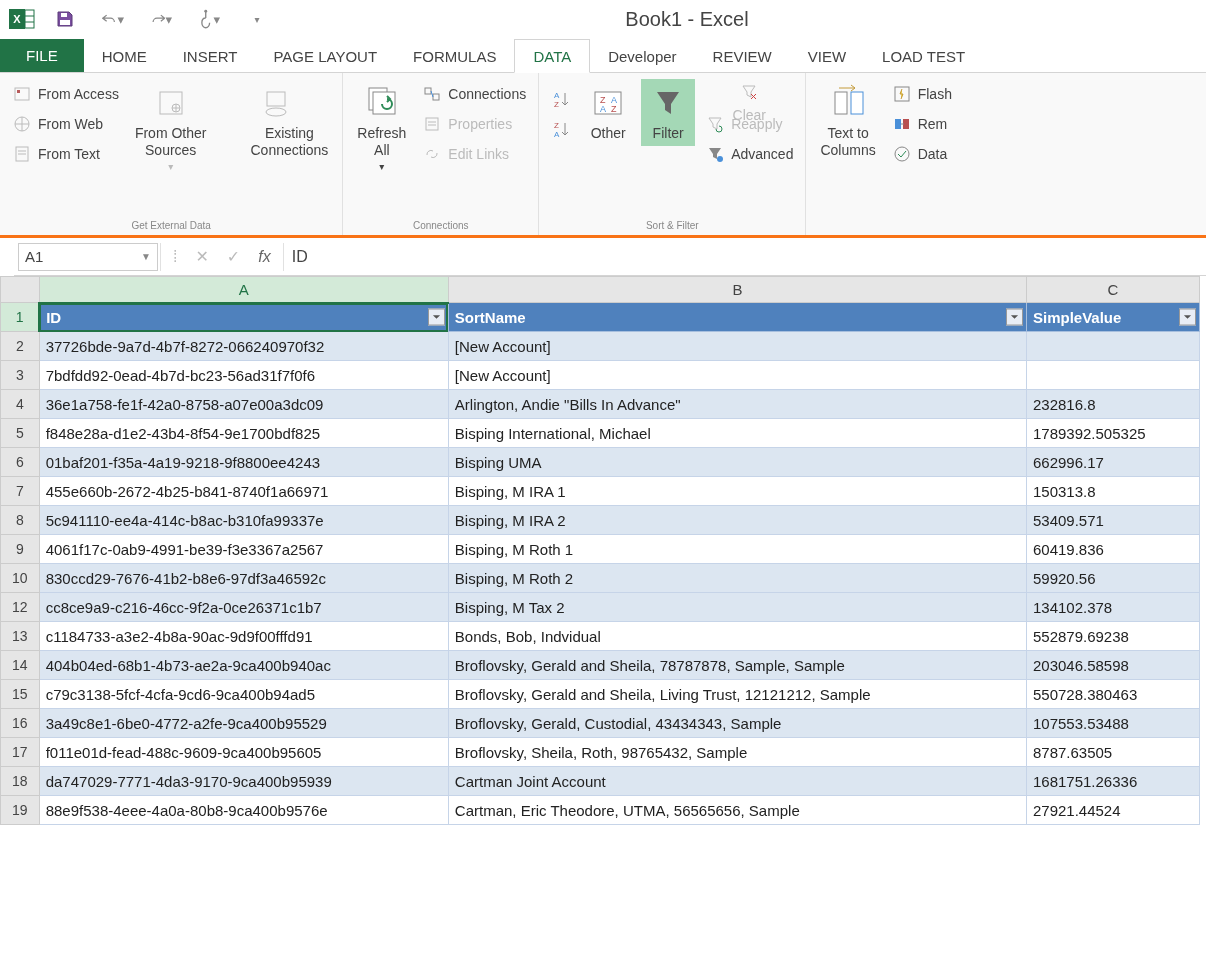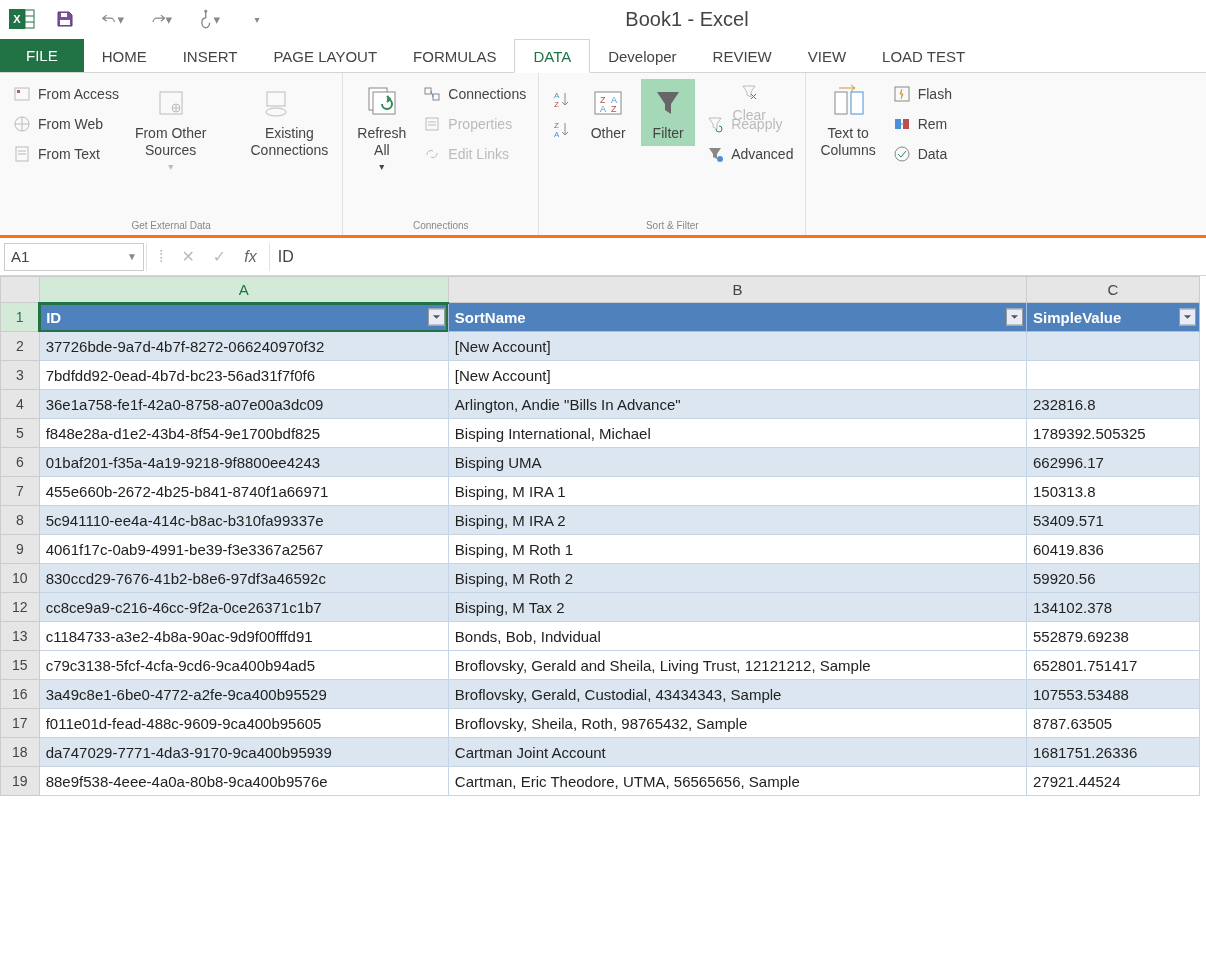--- a/index.html
+++ b/index.html
@@ -25,21 +25,21 @@
 .group-label { text-align: center; font-size: 10px; color: #888; padding: 4px 0 4px; }
 .rb-btn-lg { display: flex; flex-direction: column; align-items: center; padding: 4px 6px; gap: 2px; cursor:pointer; }
 .rb-btn-lg .ico-wrap { width: 42px; height: 40px; display:flex; align-items:center; justify-content:center; }
 .rb-btn-lg .lbl { font-size: 14px; color:#444; text-align:center; line-height: 1.2; }
 .rb-btn-sm { display: flex; align-items: center; gap: 6px; padding: 4px 4px; cursor:pointer; font-size:14px; color:#444; height:30px;}
 .rb-btn-sm .ico-wrap { width:20px; height:20px; display:flex; align-items:center; justify-content:center;}
 .col-stack { display: flex; flex-direction: column; }
 .filter-active { background: #a4d8b6; }
 
 
-.formulabar { display: flex; align-items: center; height: 38px; border-bottom: 1px solid #d4d4d4; }
+.formulabar { display: flex; align-items: center; height: 38px; border-bottom: 1px solid #d4d4d4; margin-left: 14px; }
 .namebox { width: 140px; height: 28px; border: 1px solid #ccc; margin: 4px 0 4px 4px; display:flex; align-items:center; padding: 0 6px; font-size:15px; color:#444; justify-content: space-between;}
 .fb-tools { display:flex; align-items:center; padding: 0 10px; gap: 18px; color:#bbb; font-size:16px;}
 .fb-input { flex:1; height: 28px; border:none; font-size:16px; color:#444; padding: 0 6px; outline:none;}
 .fb-sep { width:1px; height:28px; background:#e1e1e1; margin:0 2px;}
 
 
 .grid-wrap { overflow:hidden; }
 .grid { border-collapse: collapse; width: 1200px; table-layout: fixed;}
 .grid th.corner, .grid th.rowhdr { background: #e6e6e6; border: 1px solid #ccc; font-weight:normal; color:#444; font-size:14px; }
 .grid th.colhdr { background: #e6e6e6; border: 1px solid #ccc; font-weight:normal; color:#444; font-size:15px; height:26px; }
@@ -458,25 +458,31 @@
           <td>cc8ce9a9-c216-46cc-9f2a-0ce26371c1b7</td>
           <td>Bisping, M Tax 2</td>
           <td>134102.378</td>
         </tr>
         <tr class="even">
           <th class="rowhdr">13</th>
           <td>c1184733-a3e2-4b8a-90ac-9d9f00fffd91</td>
           <td>Bonds, Bob, Indvidual</td>
           <td>552879.69238</td>
         </tr>
+        <tr class="odd">
+          <th class="rowhdr">14</th>
+          <td>404b04ed-68b1-4b73-ae2a-9ca400b940ac</td>
+          <td>Broflovsky, Gerald and Sheila, 78787878, Sample, Sample</td>
+          <td>203046.58598</td>
+        </tr>
         <tr class="even">
           <th class="rowhdr">15</th>
           <td>c79c3138-5fcf-4cfa-9cd6-9ca400b94ad5</td>
           <td>Broflovsky, Gerald and Sheila, Living Trust, 12121212, Sample</td>
-          <td>652801.751417</td>
+          <td>550728.380463</td>
         </tr>
         <tr class="odd">
           <th class="rowhdr">16</th>
           <td>3a49c8e1-6be0-4772-a2fe-9ca400b95529</td>
           <td>Broflovsky, Gerald, Custodial, 43434343, Sample</td>
           <td>107553.53488</td>
         </tr>
         <tr class="even">
           <th class="rowhdr">17</th>
           <td>f011e01d-fead-488c-9609-9ca400b95605</td>

